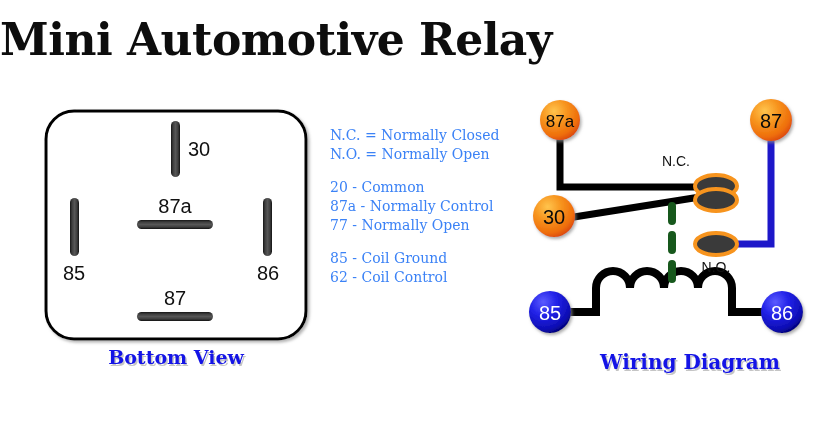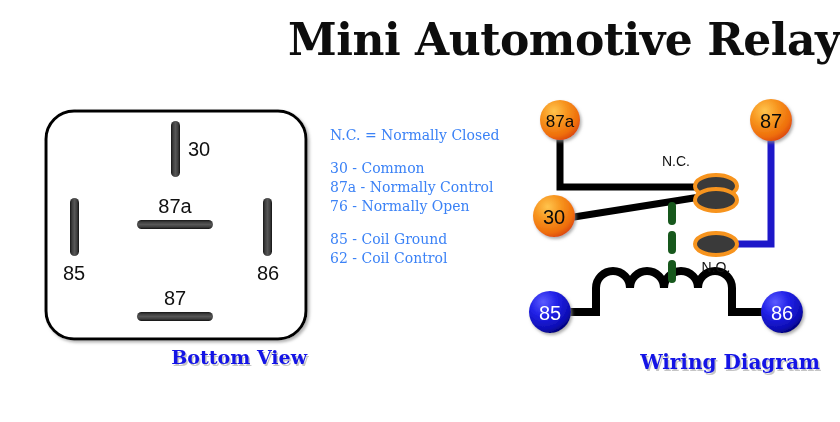--- a/index.html
+++ b/index.html
@@ -13,21 +13,21 @@
     position: relative;
     overflow: hidden;
     font-family: "Liberation Sans", sans-serif;
   }
 
   #page-title {
     position: absolute;
     top: 14px;
     left: 0;
     width: 840px;
-    text-align: right;
+    text-align: left;
     font-family: "DejaVu Serif", serif;
     font-weight: bold;
     font-size: 44px;
     letter-spacing: -0.5px;
     color: #0d0d0d;
     white-space: nowrap;
   }
 
   .panel { position: absolute; }
 
@@ -62,21 +62,21 @@
     top: 96px;
     width: 300px;
     height: 280px;
   }
 
   .caption {
     font-family: "DejaVu Serif", serif;
     font-weight: bold;
     font-size: 19px;
     color: #1414e6;
-    text-align: right;
+    text-align: center;
     white-space: nowrap;
     text-shadow: 1.5px 1.5px 0.5px rgba(150,150,150,0.55);
   }
   #bottom-view-caption {
     position: absolute;
     left: 45px;
     top: 346px;
     width: 262px;
   }
   #wiring-caption {
@@ -131,25 +131,26 @@
     <text x="155" y="205" text-anchor="middle" font-family="Liberation Sans, sans-serif" font-size="20" fill="#111111">87</text>
     <rect x="117" y="212" width="76" height="9" rx="4.5" ry="4.5" fill="url(#pinHorz)"></rect>
   </svg>
 </div>
 
 <div class="caption" id="bottom-view-caption">Bottom View</div>
 
 <div class="panel" id="legend-panel">
   <div class="legend-group">
     <div class="legend-line">N.C. = Normally Closed</div>
+    <div class="legend-line">N.O. = Normally Open</div>
   </div>
   <div class="legend-group">
-    <div class="legend-line">30 - Common</div>
+    <div class="legend-line">20 - Common</div>
     <div class="legend-line">87a - Normally Control</div>
-    <div class="legend-line">76 - Normally Open</div>
+    <div class="legend-line">77 - Normally Open</div>
   </div>
   <div class="legend-group">
     <div class="legend-line">85 - Coil Ground</div>
     <div class="legend-line">62 - Coil Control</div>
   </div>
 </div>
 
 <div class="panel" id="wiring-panel">
   <svg width="300" height="280" viewBox="0 0 300 280" xmlns="http://www.w3.org/2000/svg">
     <defs>

